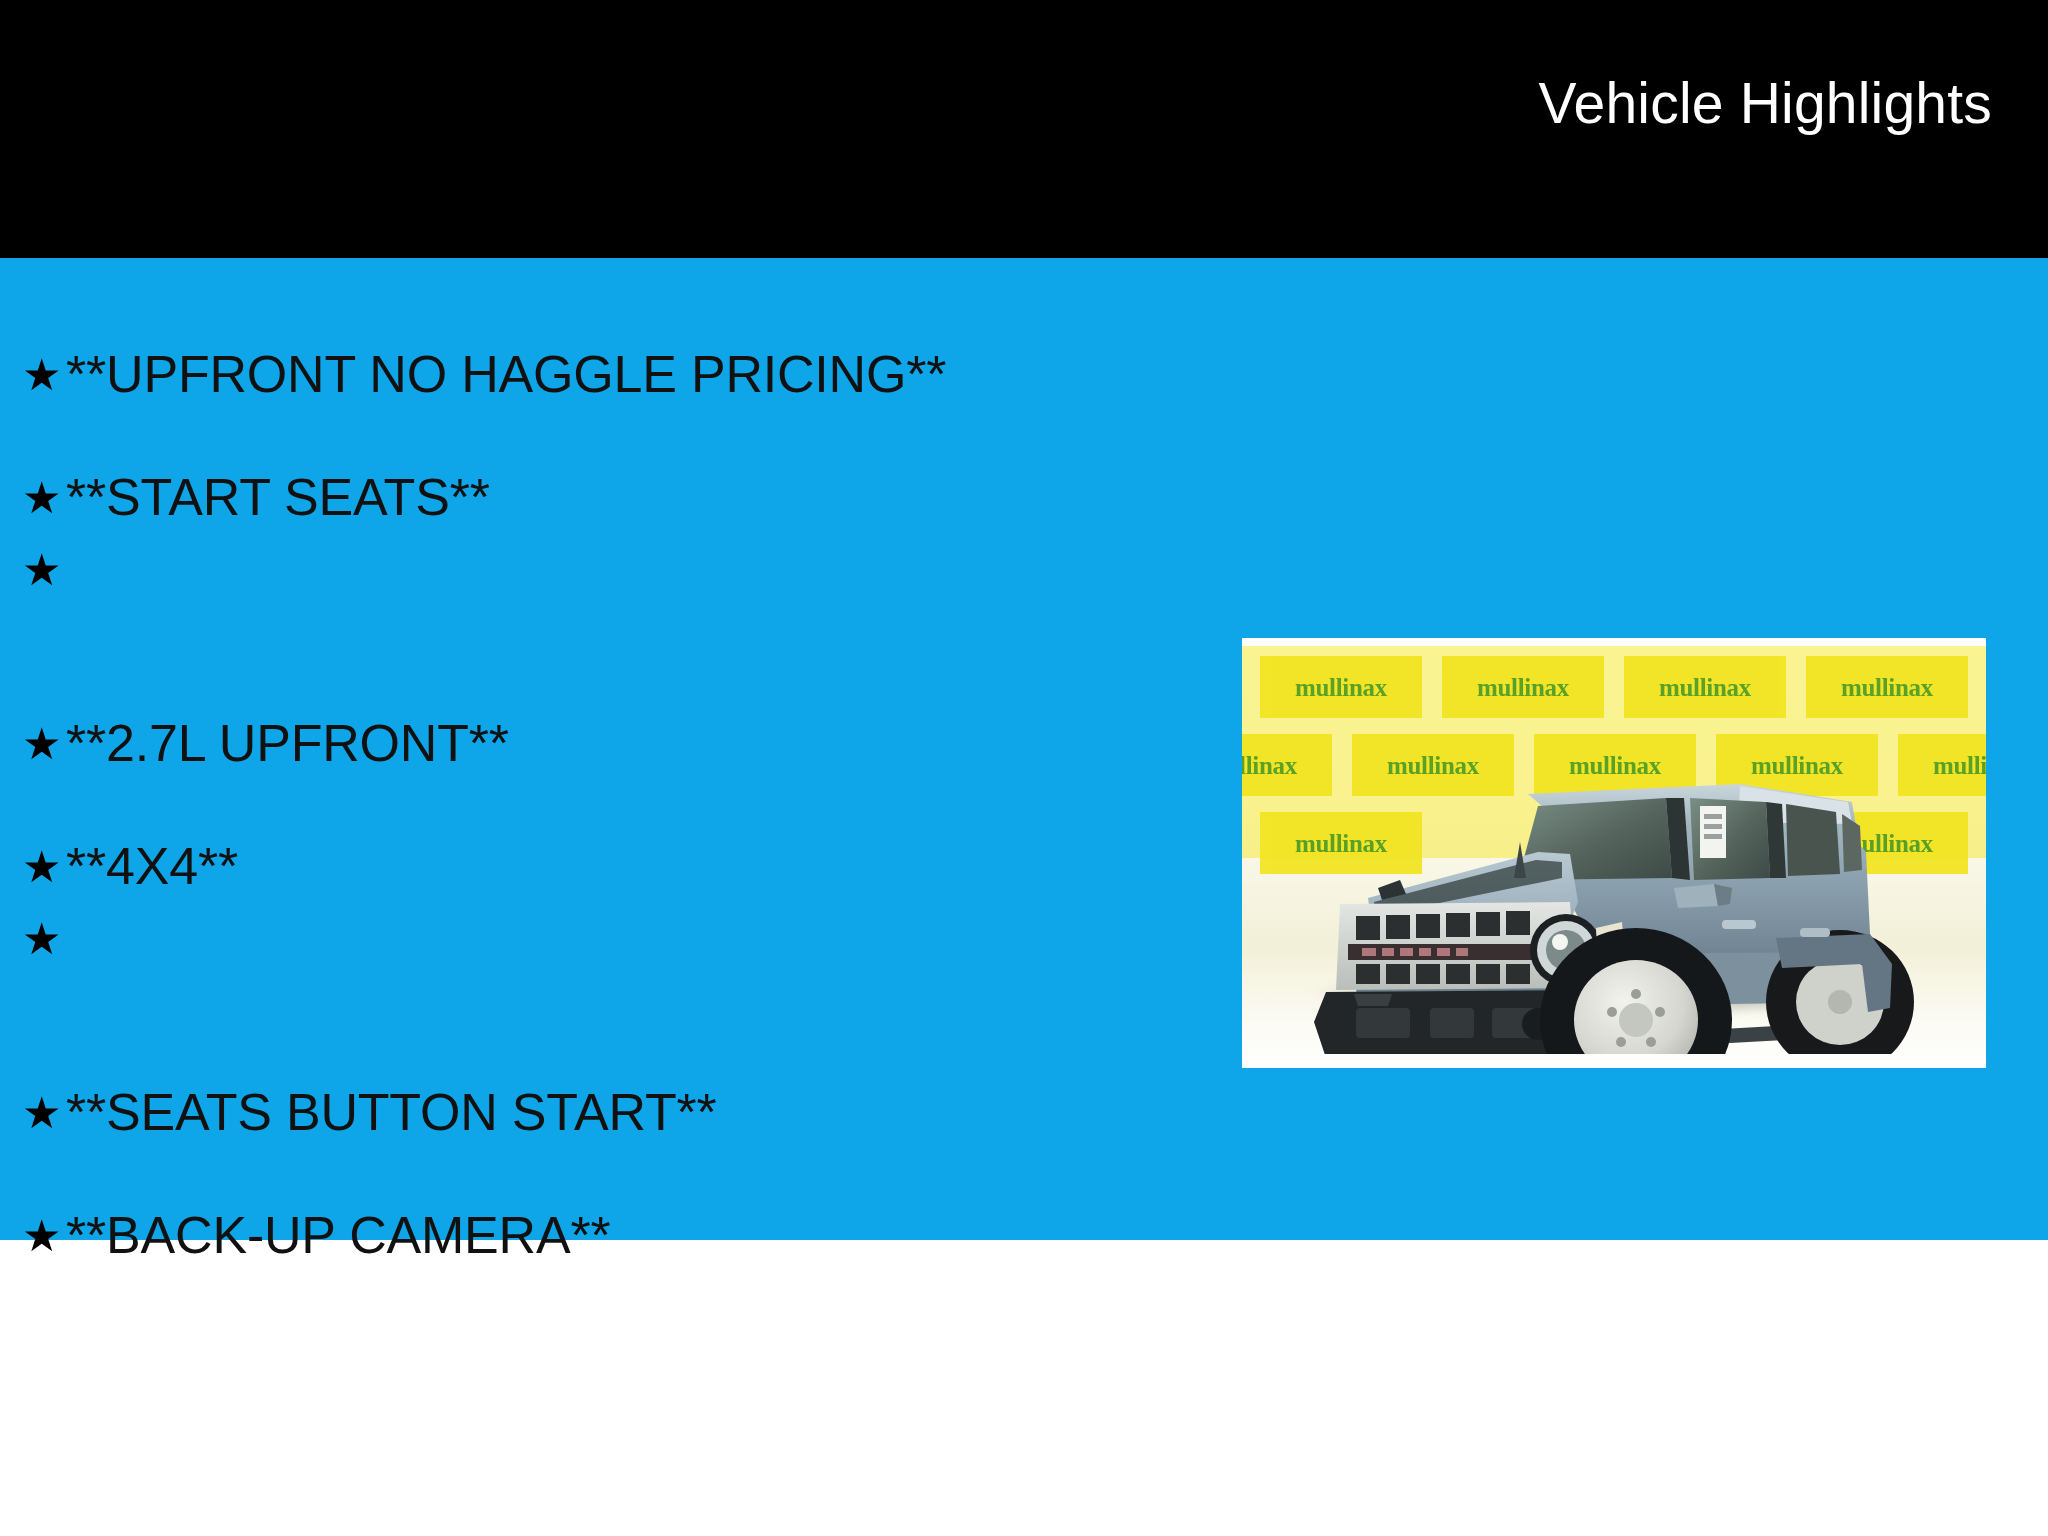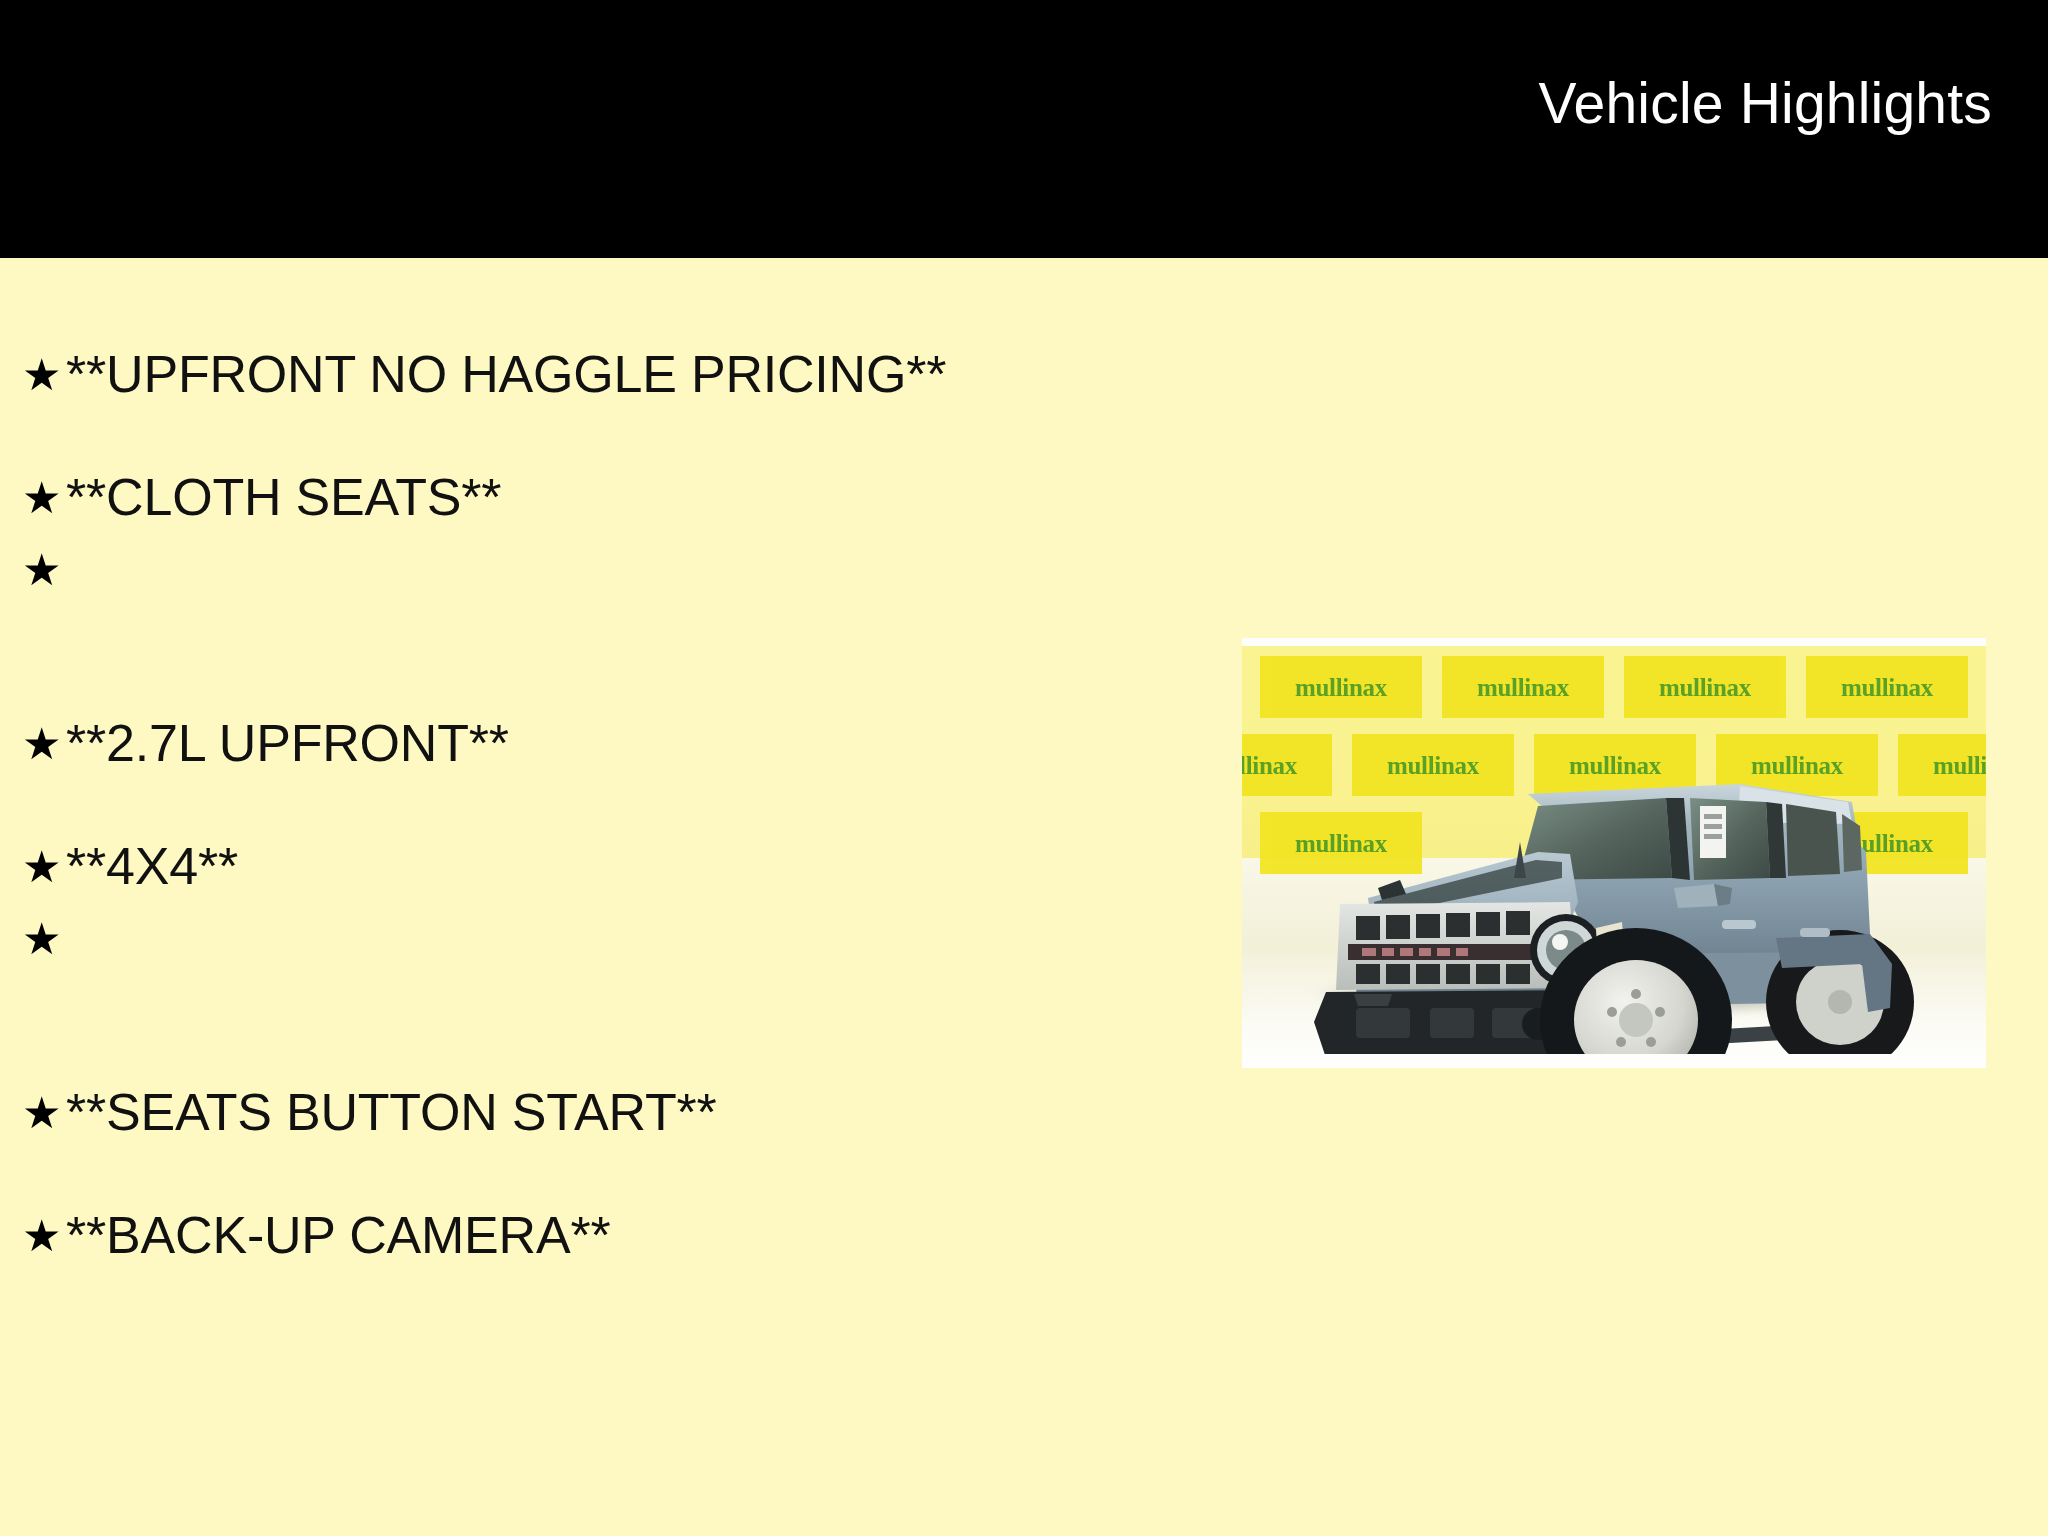--- a/index.html
+++ b/index.html
@@ -11,22 +11,22 @@
     width: 2048px;
     height: 1536px;
     overflow: hidden;
     font-family: "Liberation Sans", sans-serif;
     -webkit-font-smoothing: antialiased;
   }
 
   .page {
     position: relative;
     width: 2048px;
-    height: 1536px;
-    background: #fef9c3;
+    height: 1240px;
+    background: #0ea5e9;
   }
 
   
   .header-bar {
     position: absolute;
     left: 0;
     top: 0;
     width: 2048px;
     height: 258px;
     background: #000000;
@@ -162,21 +162,21 @@
 
   <div class="highlights">
 
     <div class="highlight-row">
       <span class="bullet-star">★</span>
       <span class="highlight-text">**UPFRONT NO HAGGLE PRICING**</span>
     </div>
 
     <div class="highlight-row">
       <span class="bullet-star">★</span>
-      <span class="highlight-text">**CLOTH SEATS**</span>
+      <span class="highlight-text">**START SEATS**</span>
     </div>
 
     <div class="highlight-row">
       <span class="bullet-star">★</span>
     </div>
 
     <div class="highlight-row">
       <span class="bullet-star">★</span>
       <span class="highlight-text">**2.7L UPFRONT**</span>
     </div>

